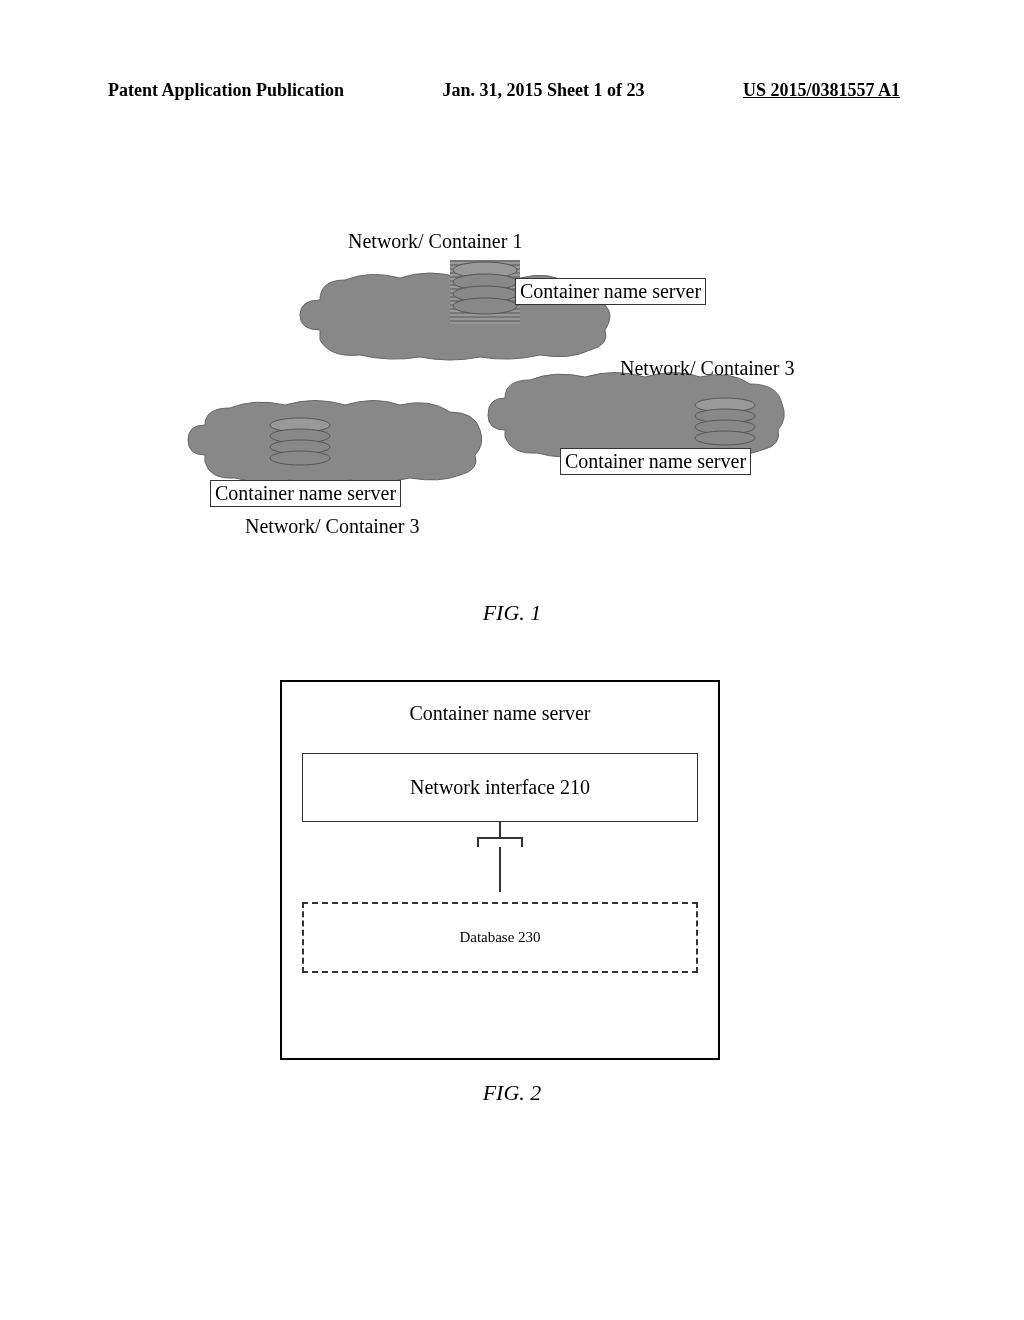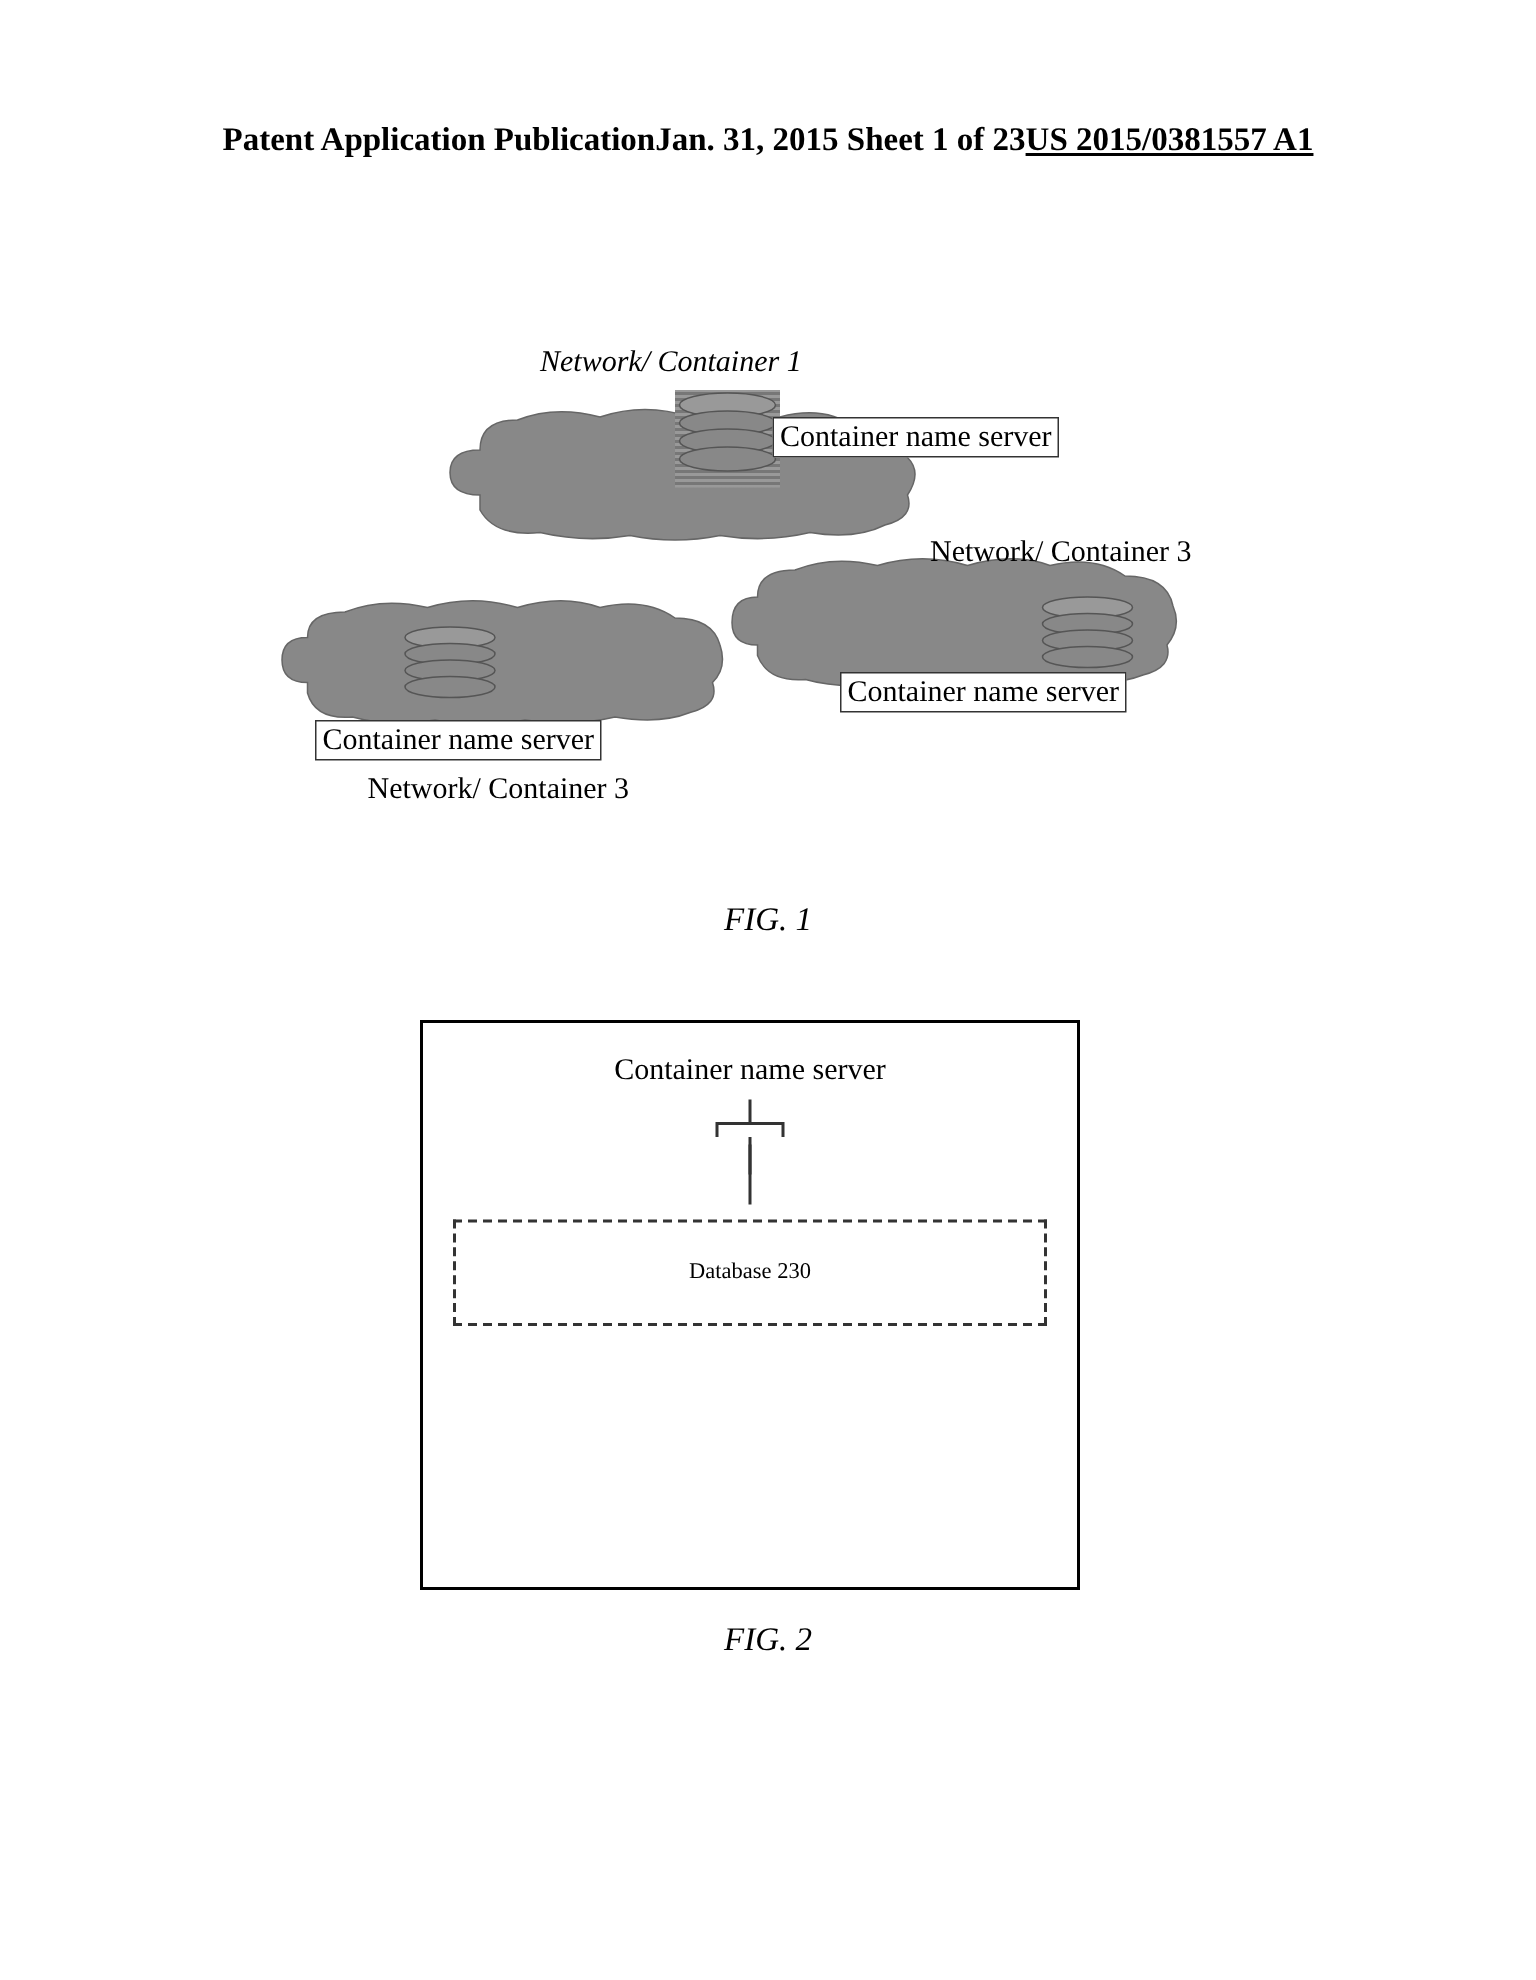--- a/index.html
+++ b/index.html
@@ -13,25 +13,25 @@
       background: #ffffff;
       width: 1024px;
       height: 1320px;
       position: relative;
     }
     
     .header {
       position: absolute;
       top: 80px;
       left: 0;
-      right: 0;
+      right: 16px;
       display: flex;
-      justify-content: center;
+      justify-content: space-between;
       padding: 0 108px;
-      font-size: 22px;
+      font-size: 18px;
       font-weight: bold;
     }
     
     .header-left {
       text-align: left;
     }
     
     .header-center {
       text-align: center;
     }
@@ -172,21 +172,21 @@
 
   <div class="db-stack hatched" style="left: 250px; top: 30px;">
     <svg width="70" height="60">
       <ellipse cx="35" cy="10" rx="32" ry="8" fill="#999" stroke="#555"></ellipse>
       <ellipse cx="35" cy="22" rx="32" ry="8" fill="#888" stroke="#555"></ellipse>
       <ellipse cx="35" cy="34" rx="32" ry="8" fill="#888" stroke="#555"></ellipse>
       <ellipse cx="35" cy="46" rx="32" ry="8" fill="#888" stroke="#555"></ellipse>
     </svg>
   </div>
 
-  <div class="label" style="left: 160px; top: 0px; font-style: italic;">Network/ Container 1</div>
+  <div class="label" style="left: 148px; top: 0px;">Network/ Container 1</div>
   <div class="label-box" style="left: 315px; top: 48px;">Container name server</div>
 
   <div class="cloud-shape" style="left: -20px; top: 160px; width: 310px; height: 100px;">
     <svg viewBox="0 0 310 100">
       <path d="M 25 65 Q 8 65 8 50 Q 8 35 25 35 Q 25 18 50 18 Q 75 8 105 15 Q 135 6 165 15 Q 195 6 220 15 Q 250 8 270 22 Q 295 22 300 40 Q 305 55 295 65 Q 300 80 280 85 Q 260 93 230 88 Q 200 95 170 90 Q 140 96 110 90 Q 80 95 55 88 Q 30 90 25 72 Z" fill="#888" stroke="#666" stroke-width="1"></path>
     </svg>
   </div>
 
   <div class="db-stack" style="left: 65px; top: 185px;">
     <svg width="70" height="55">
@@ -218,20 +218,23 @@
   <div class="label" style="left: 420px; top: 127px;">Network/ Container 3</div>
   <div class="label-box" style="left: 360px; top: 218px;">Container name server</div>
 
 </div>
 
 <div class="fig-caption fig1-caption">FIG. 1</div>
 
 <div class="figure-2-container">
   <div class="box-title">Container name server</div>
 
+  <div class="inner-box">
+    <span>Network interface 210</span>
+  </div>
 
   <div style="position: relative; height: 30px;">
     <div class="connector-v" style="top: -10px; height: 15px;"></div>
     <div class="connector-h" style="top: 5px; left: 45%; width: 10%;"></div>
     <div class="connector-v" style="top: 5px; left: 45%; height: 10px;"></div>
     <div class="connector-v" style="top: 5px; left: 55%; height: 10px;"></div>
     <div class="connector-v" style="top: 15px; height: 25px;"></div>
   </div>
 
 

